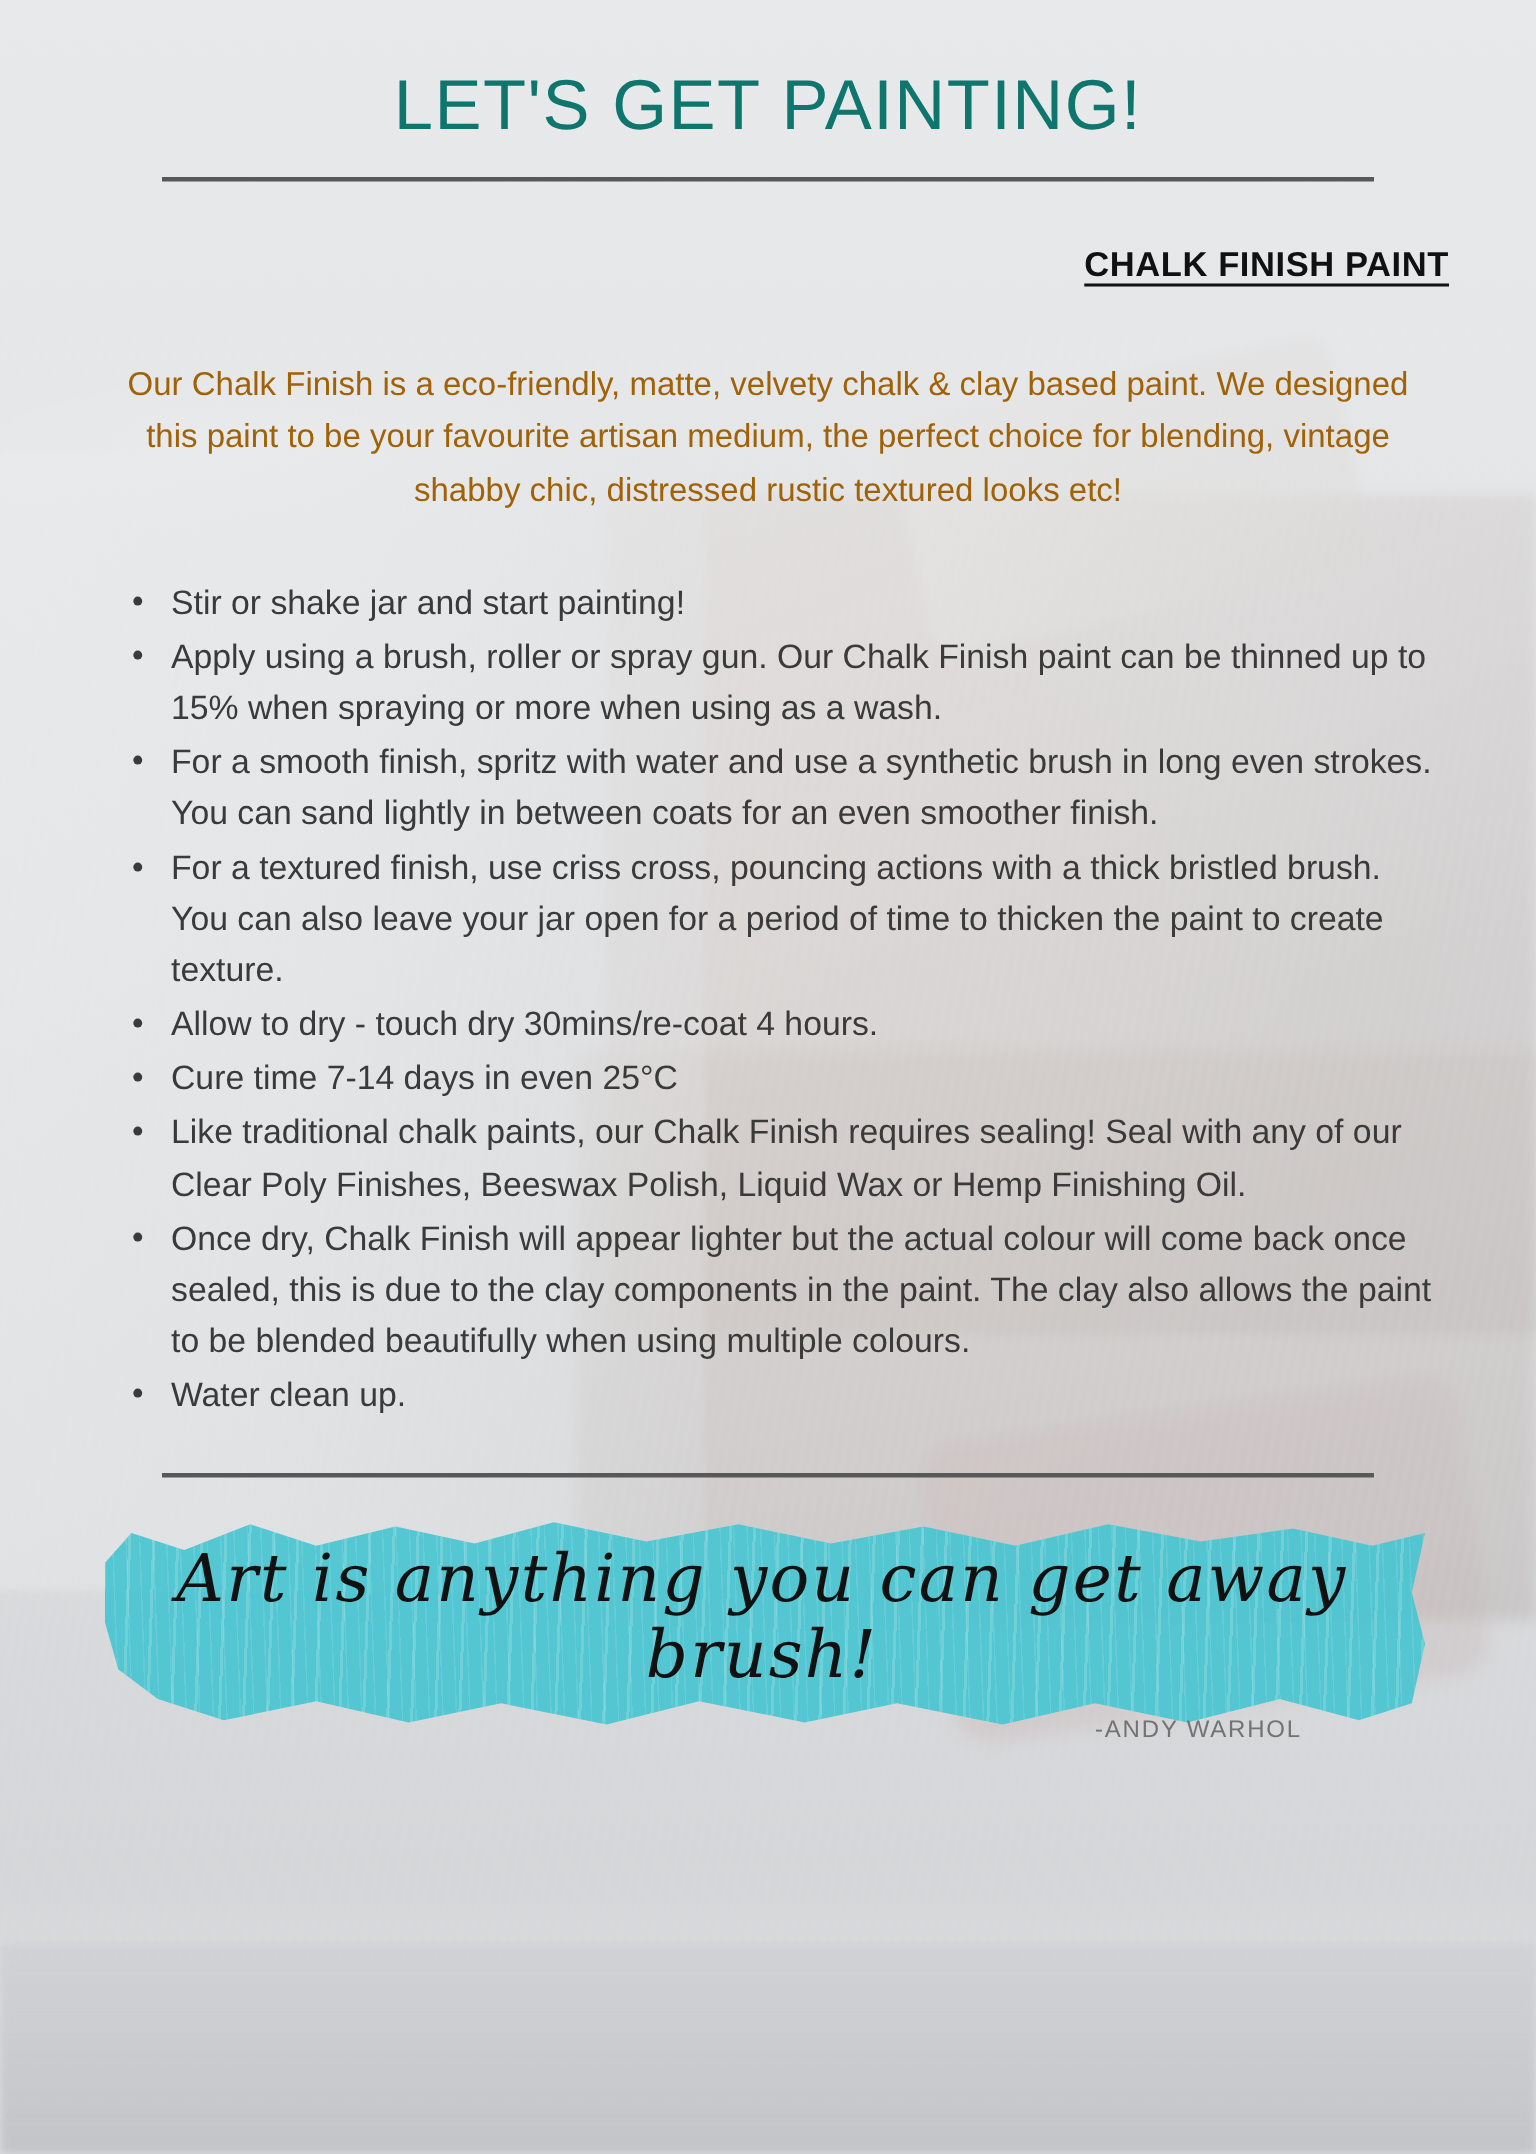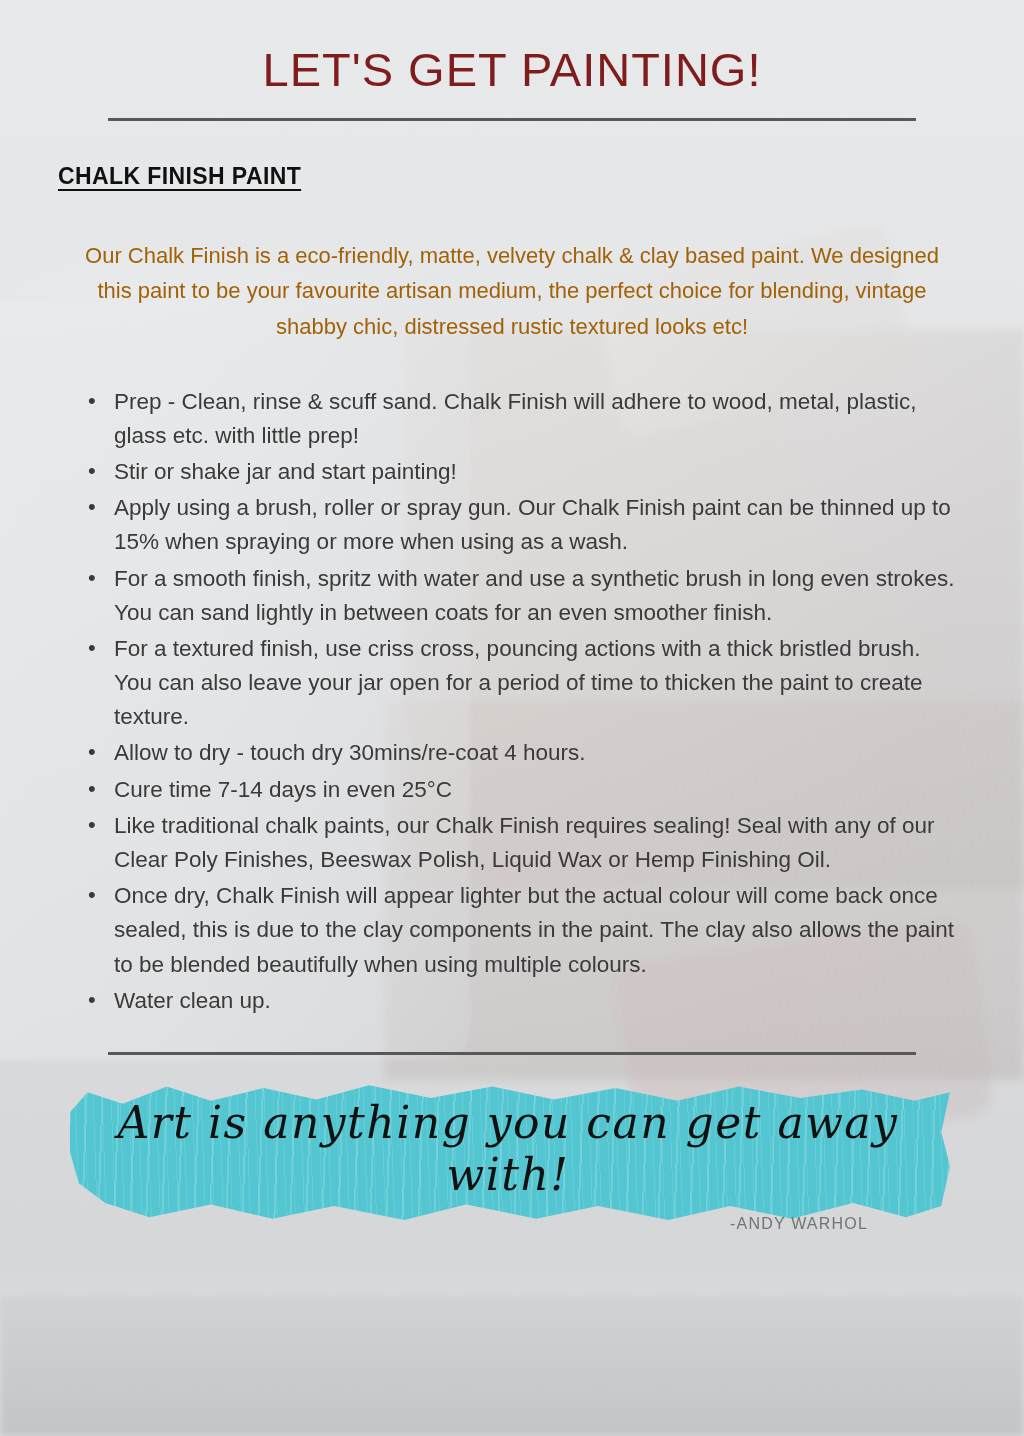--- a/index.html
+++ b/index.html
@@ -122,34 +122,34 @@
     height: 1436px;
     box-sizing: border-box;
     padding: 30px 58px 0 58px;
   }
 
   .doc-title {
     text-align: center;
     font-size: 47px;
     font-weight: 400;
     letter-spacing: 1px;
-    color: #7f1d1d;
+    color: #0f766e;
     margin: 14px 0 22px 0;
     line-height: 1.1;
   }
 
   .rule {
     height: 3px;
     background: #585858;
     margin: 0 50px;
   }
   .rule-top { margin-top: 4px; }
 
   .subtitle {
-    text-align: left;
+    text-align: right;
     font-size: 23px;
     font-weight: bold;
     color: #111;
     text-decoration: underline;
     text-underline-offset: 5px;
     margin: 42px 0 0 0;
     letter-spacing: 0.4px;
   }
 
   .intro {
@@ -263,33 +263,32 @@
 
   <h1 class="doc-title">LET'S GET PAINTING!</h1>
 
   <div class="rule rule-top"></div>
 
   <h2 class="subtitle">CHALK FINISH PAINT</h2>
 
   <p class="intro">Our Chalk Finish is a eco-friendly, matte, velvety chalk &amp; clay based paint. We designed this paint to be your favourite artisan medium, the perfect choice for blending, vintage shabby chic, distressed rustic textured looks etc!</p>
 
   <ul class="bullets">
-    <li>Prep - Clean, rinse &amp; scuff sand. Chalk Finish will adhere to wood, metal, plastic, glass etc. with little prep!</li>
     <li>Stir or shake jar and start painting!</li>
     <li>Apply using a brush, roller or spray gun. Our Chalk Finish paint can be thinned up to 15% when spraying or more when using as a wash.</li>
     <li>For a smooth finish, spritz with water and use a synthetic brush in long even strokes. You can sand lightly in between coats for an even smoother finish.</li>
     <li>For a textured finish, use criss cross, pouncing actions with a thick bristled brush. You can also leave your jar open for a period of time to thicken the paint to create texture.</li>
     <li>Allow to dry - touch dry 30mins/re-coat 4 hours.</li>
     <li>Cure time 7-14 days in even 25°C</li>
     <li>Like traditional chalk paints, our Chalk Finish requires sealing! Seal with any of our Clear Poly Finishes, Beeswax Polish, Liquid Wax or Hemp Finishing Oil.</li>
     <li>Once dry, Chalk Finish will appear lighter but the actual colour will come back once sealed, this is due to the clay components in the paint. The clay also allows the paint to be blended beautifully when using multiple colours.</li>
     <li>Water clean up.</li>
   </ul>
 
   <div class="rule rule-bottom"></div>
 
   <div class="quote-wrap">
     <div class="brush-stroke"></div>
-    <div class="quote-text">Art is anything you can get away with!</div>
+    <div class="quote-text">Art is anything you can get away brush!</div>
     <div class="quote-author">-ANDY WARHOL</div>
   </div>
 
 </div>
 
 </body></html>

